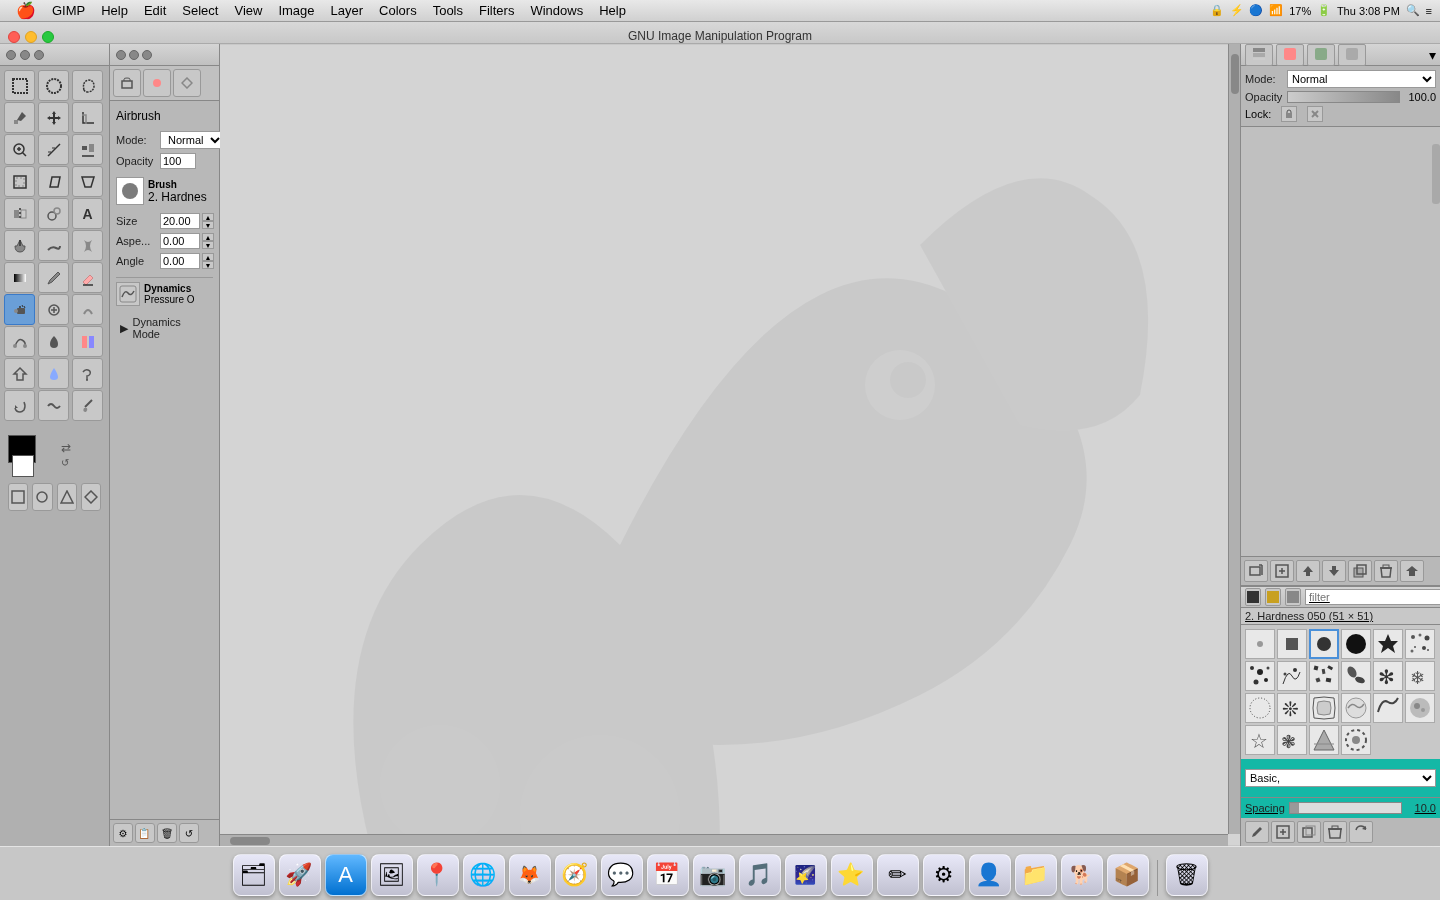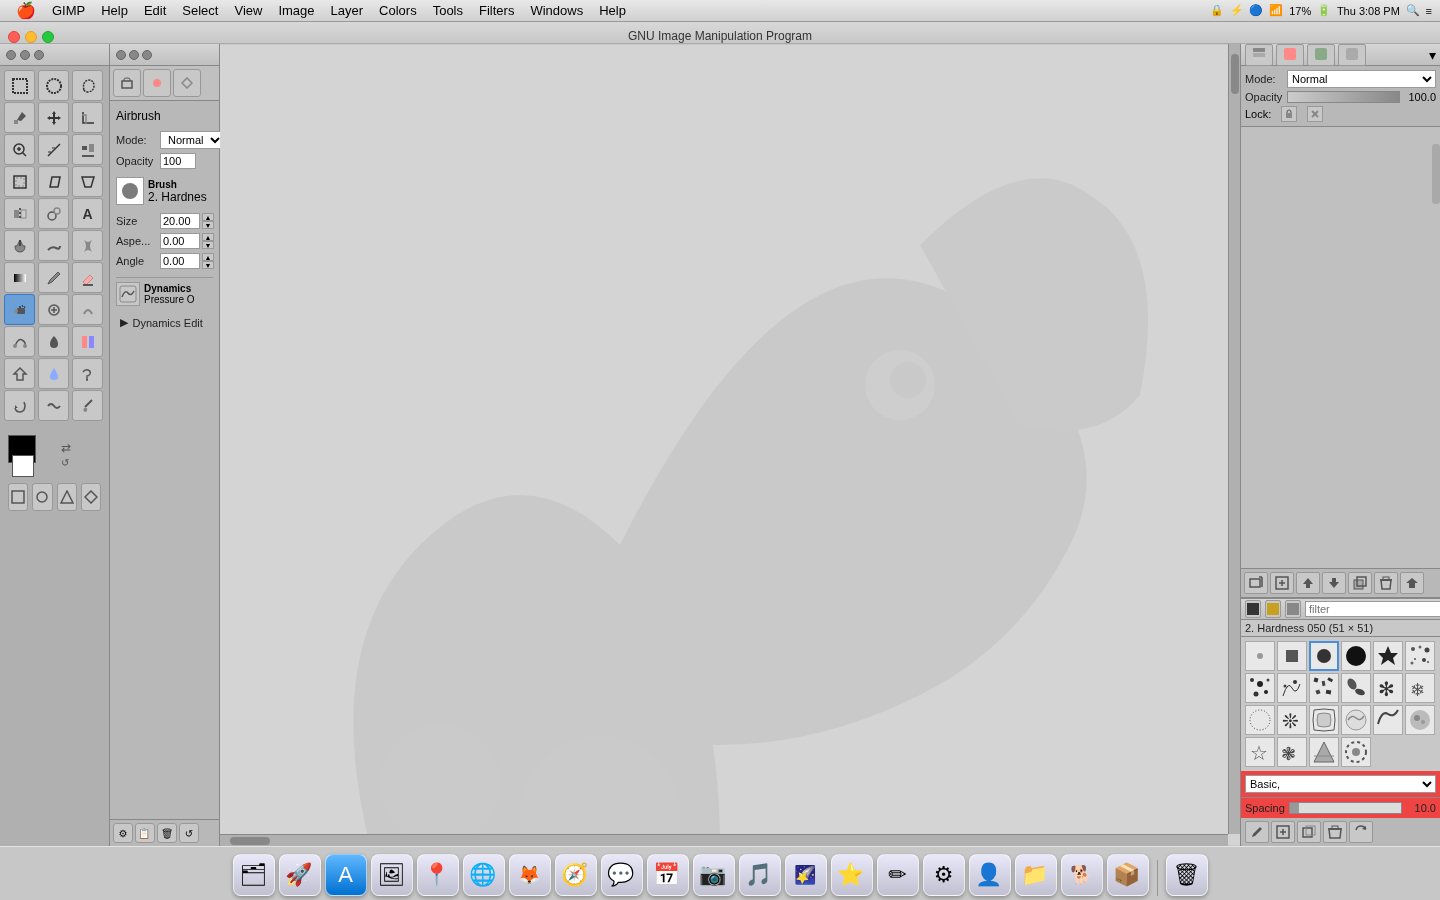--- a/index.html
+++ b/index.html
@@ -406,21 +406,22 @@
       display: flex;
       align-items: center;
       justify-content: center;
       font-size: 12px;
       cursor: pointer;
       border-radius: 2px;
     }
 
     
     #brush-panel {
-      background: #ef4444;
+      background: #14b8a6;
+      text-decoration: underline;
     }
     #brush-panel-header {
       height: 22px;
       background: linear-gradient(to bottom, #d5d5d5, #c0c0c0);
       border-bottom: 1px solid #888;
       border-top: 1px solid #888;
       display: flex;
       align-items: center;
       padding: 0 4px;
       gap: 4px;
@@ -947,21 +948,21 @@
             </svg>
         </div>
         <div>
           <div style="font-weight:bold;font-size:10px;">Dynamics</div>
           <div style="font-size:10px;">Pressure O</div>
         </div>
       </div>
 
       <div id="dynamics-options-btn">
         <span>▶</span>
-        <span>Dynamics Edit</span>
+        <span>Dynamics Mode</span>
       </div>
     </div>
 
     <div style="margin-top:auto;border-top:1px solid #888;display:flex;padding:3px;gap:2px;background:#b8b8b8;">
       <div class="bottom-icon-btn" style="width:20px;height:20px;font-size:10px;">⚙</div>
       <div class="bottom-icon-btn" style="width:20px;height:20px;font-size:10px;">📋</div>
       <div class="bottom-icon-btn" style="width:20px;height:20px;font-size:10px;">🗑</div>
       <div class="bottom-icon-btn" style="width:20px;height:20px;font-size:10px;">↺</div>
     </div>
 
@@ -1257,21 +1258,21 @@
           </svg>
         </div>
         <div class="brush-cell">
           <svg width="24" height="24" viewBox="0 0 24 24">
             <circle cx="12" cy="12" r="10" fill="none" stroke="#555" stroke-width="2" stroke-dasharray="3,3"></circle>
             <circle cx="12" cy="12" r="4" fill="#888"></circle>
           </svg>
         </div>
       </div>
 
-      <select style="width:calc(100% - 8px);margin:4px 4px;background:#fff;border:1px solid #999;font-size:11px;height:18px;">
+      <select style="width:calc(100% - 8px);margin:10px 4px;background:#fff;border:1px solid #999;font-size:11px;height:18px;">
         <option>Basic,</option>
       </select>
 
       <div id="brush-spacing-row">
         <span class="spacing-label">Spacing</span>
         <div class="spacing-bar" style="flex:1;height:12px;background:linear-gradient(to right,#999 0%,#999 8%,#ddd 8%);border:1px solid #888;"></div>
         <span class="spacing-value">10.0</span>
       </div>
 
       <div id="brush-action-btns">

